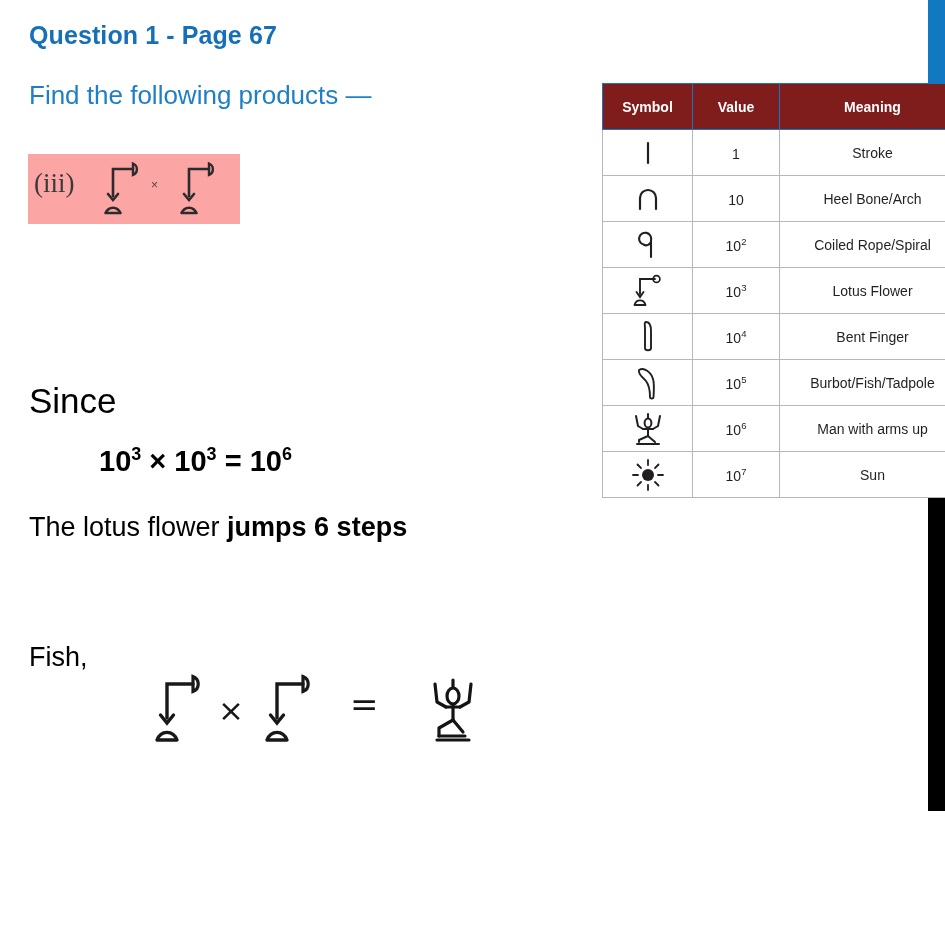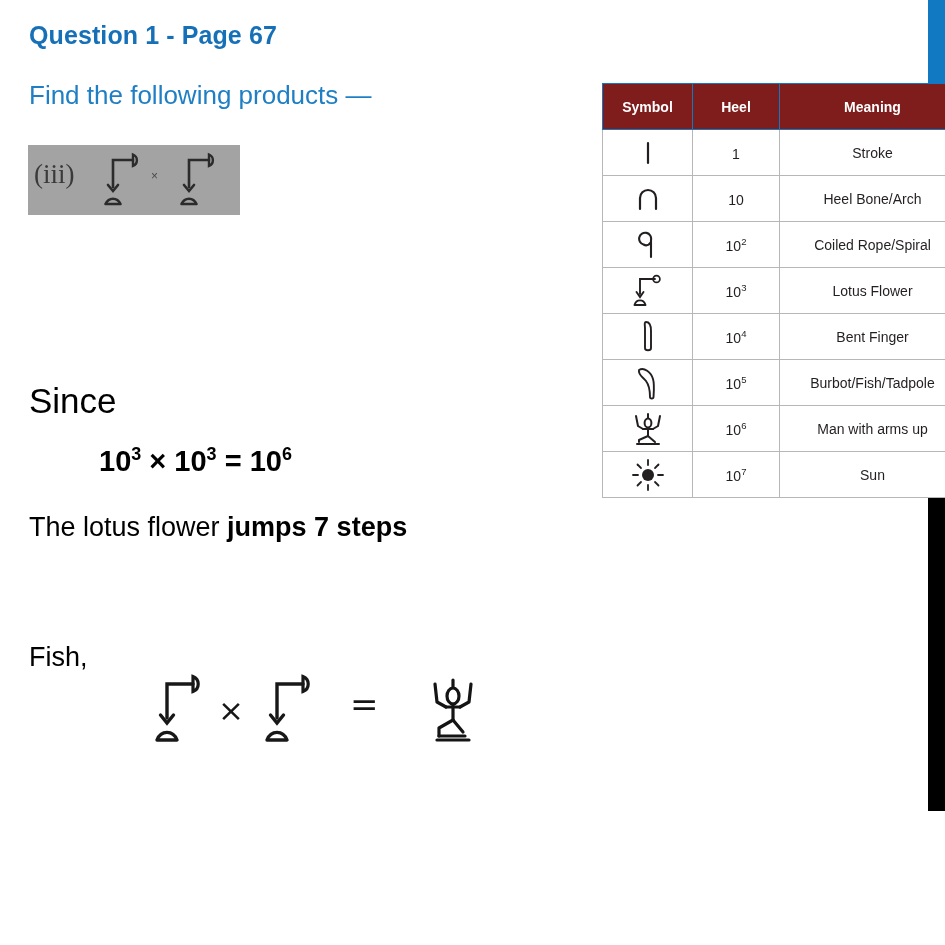--- a/index.html
+++ b/index.html
@@ -68,24 +68,24 @@
     top: 80px;
     font-size: 26px;
     color: #1f7fc4;
     white-space: nowrap;
   }
 
   
   .scan-fig {
     position: absolute;
     left: 28px;
-    top: 145px;
+    top: 154px;
     width: 212px;
     height: 70px;
-    background: #a3a3a3;
+    background: #fca5a5;
   }
   .scan-fig .roman {
     position: absolute;
     left: 6px;
     top: 14px;
     font-family: "Liberation Serif", serif;
     font-size: 27px;
     color: #3a3a3a;
   }
   .scan-fig .times-sm {
@@ -236,21 +236,21 @@
 
   <div class="eq-line">
     <span>10</span><sup>3</sup>
     <span>×</span>
     <span>10</span><sup>3</sup>
     <span>=</span>
     <span>10</span><sup>6</sup>
   </div>
 
   <div class="line-lotus">
-    <span>The lotus flower </span><b>jumps 7 steps</b>
+    <span>The lotus flower </span><b>jumps 6 steps</b>
   </div>
 
   <div class="line-thus">Fish,</div>
 
   <div class="final-eq">
 
     <span class="glyph-a">
       <svg width="62" height="80" viewBox="0 0 62 80">
         <g fill="none" stroke="#181818" stroke-width="3.4" stroke-linecap="round">
           <path d="M17 48 L17 14 L43 14"></path>
@@ -291,21 +291,21 @@
           <path d="M14 64 L40 64"></path>
         </g>
       </svg>
     </span>
   </div>
 
   <table class="sym-table">
     <thead>
       <tr>
         <th class="col-symbol">Symbol</th>
-        <th class="col-value">Heel</th>
+        <th class="col-value">Value</th>
         <th class="col-meaning">Meaning</th>
       </tr>
     </thead>
     <tbody>
 
       <tr>
         <td>
           <div class="cell-glyph">
             <svg width="30" height="30" viewBox="0 0 30 30">
               <line x1="15" y1="5" x2="15" y2="25" stroke="#231f20" stroke-width="2.2" stroke-linecap="round"></line>

